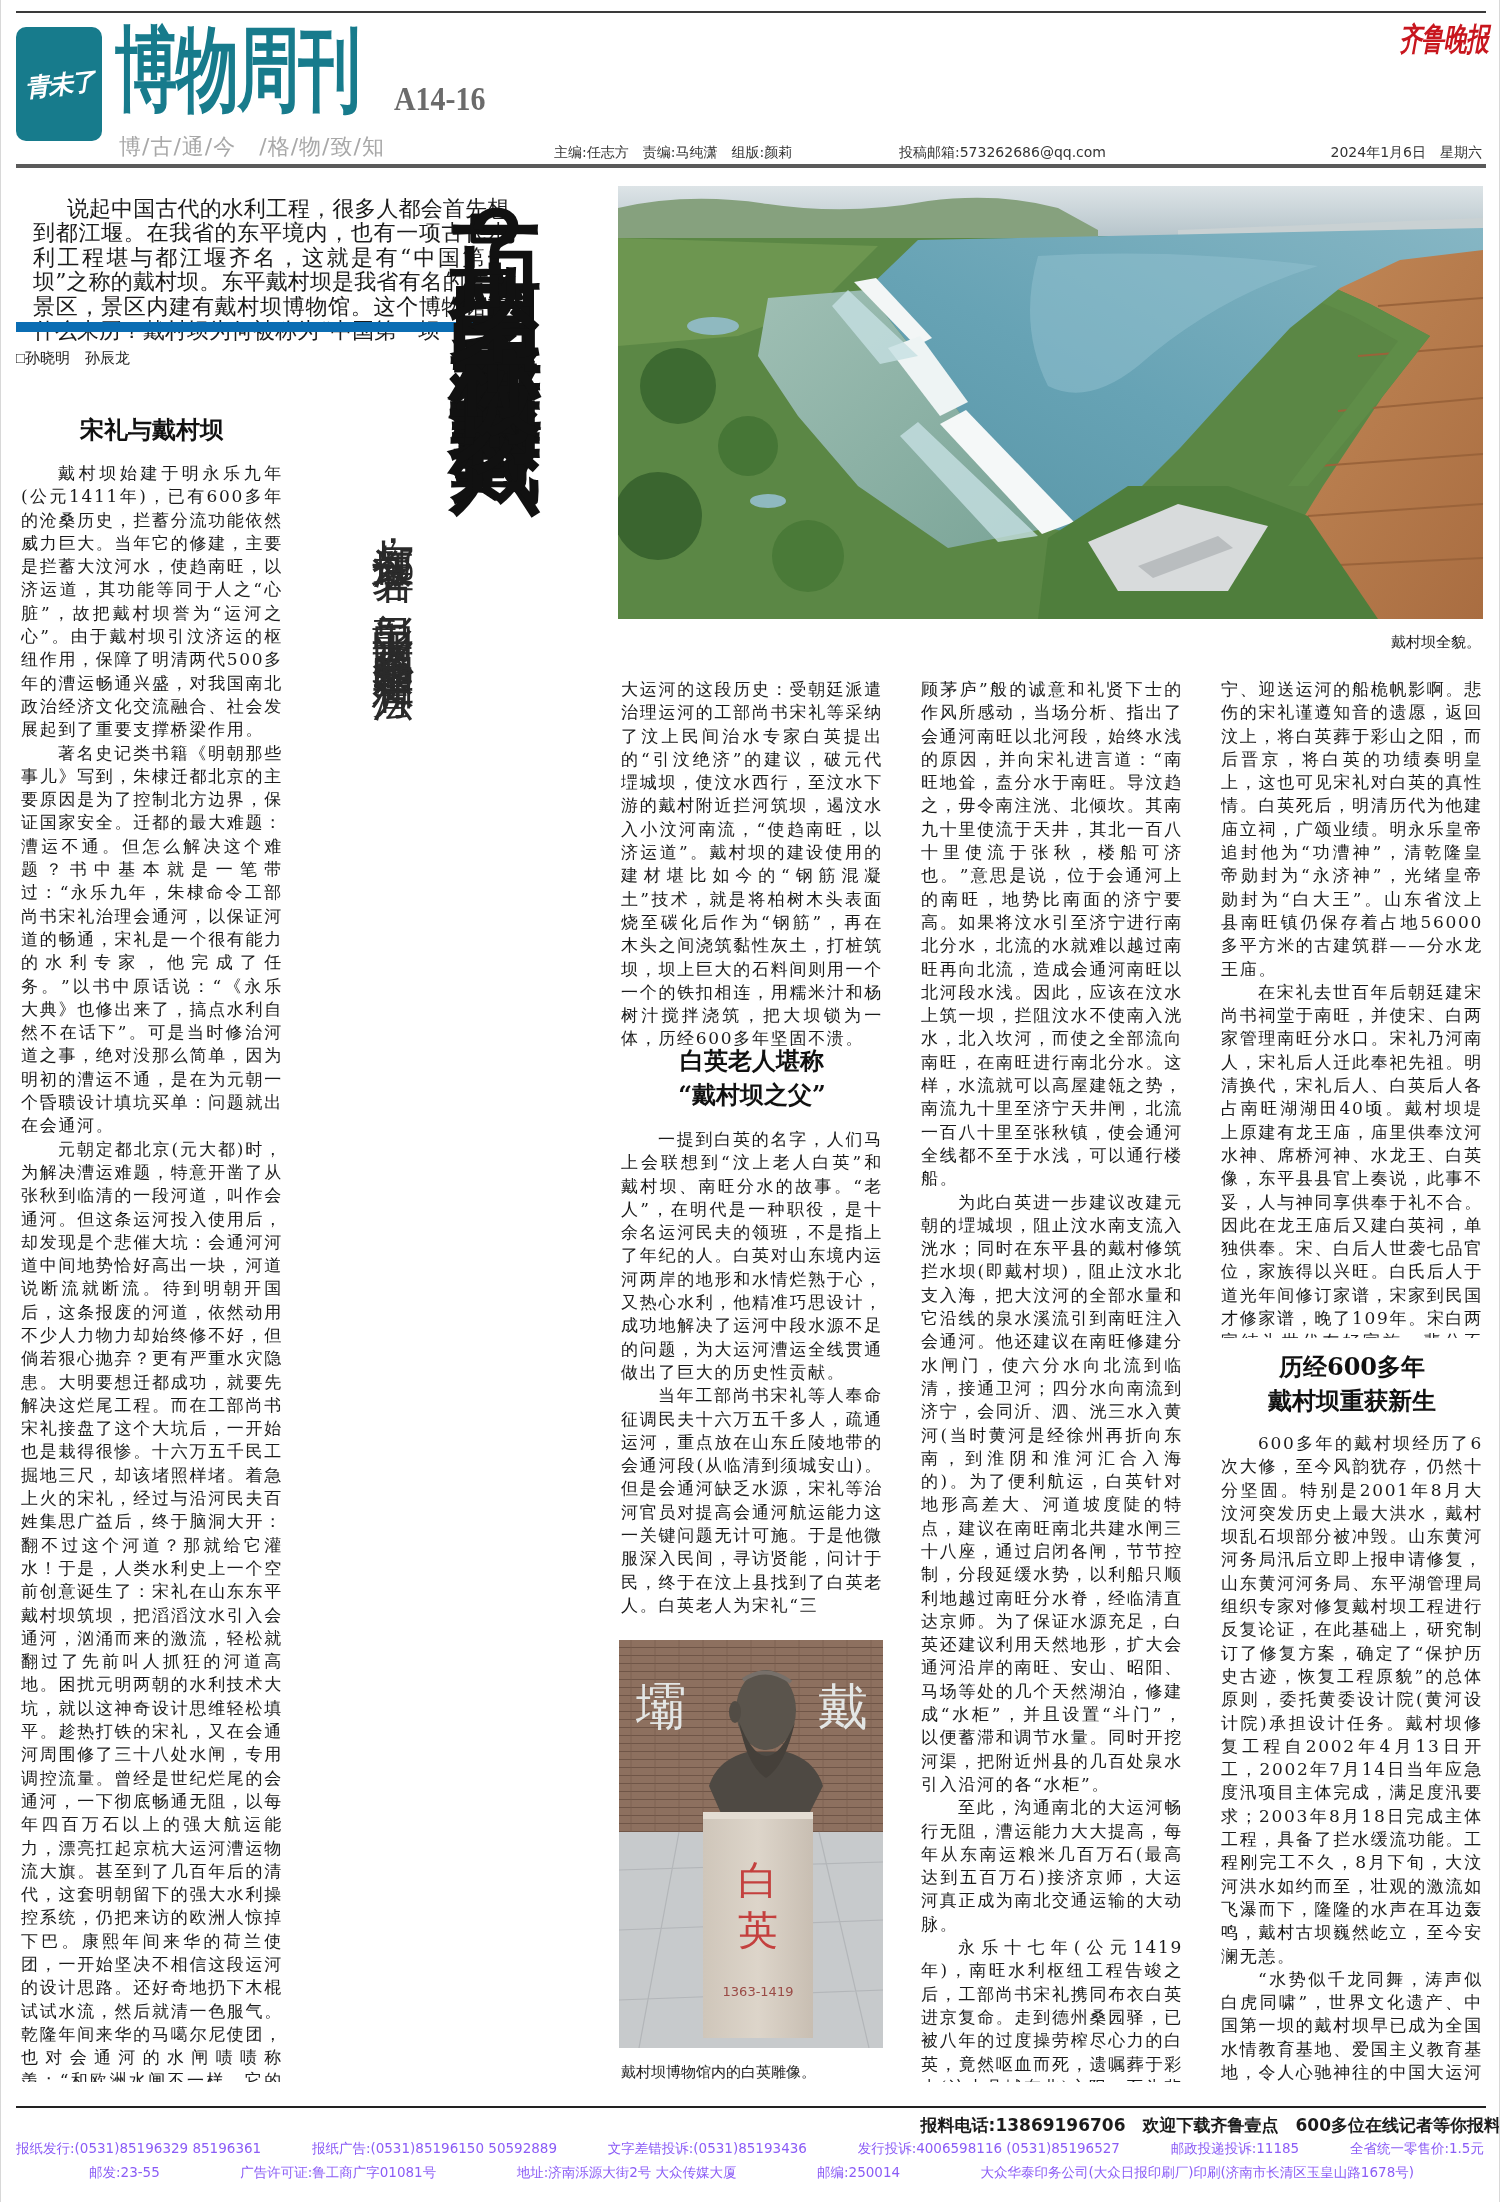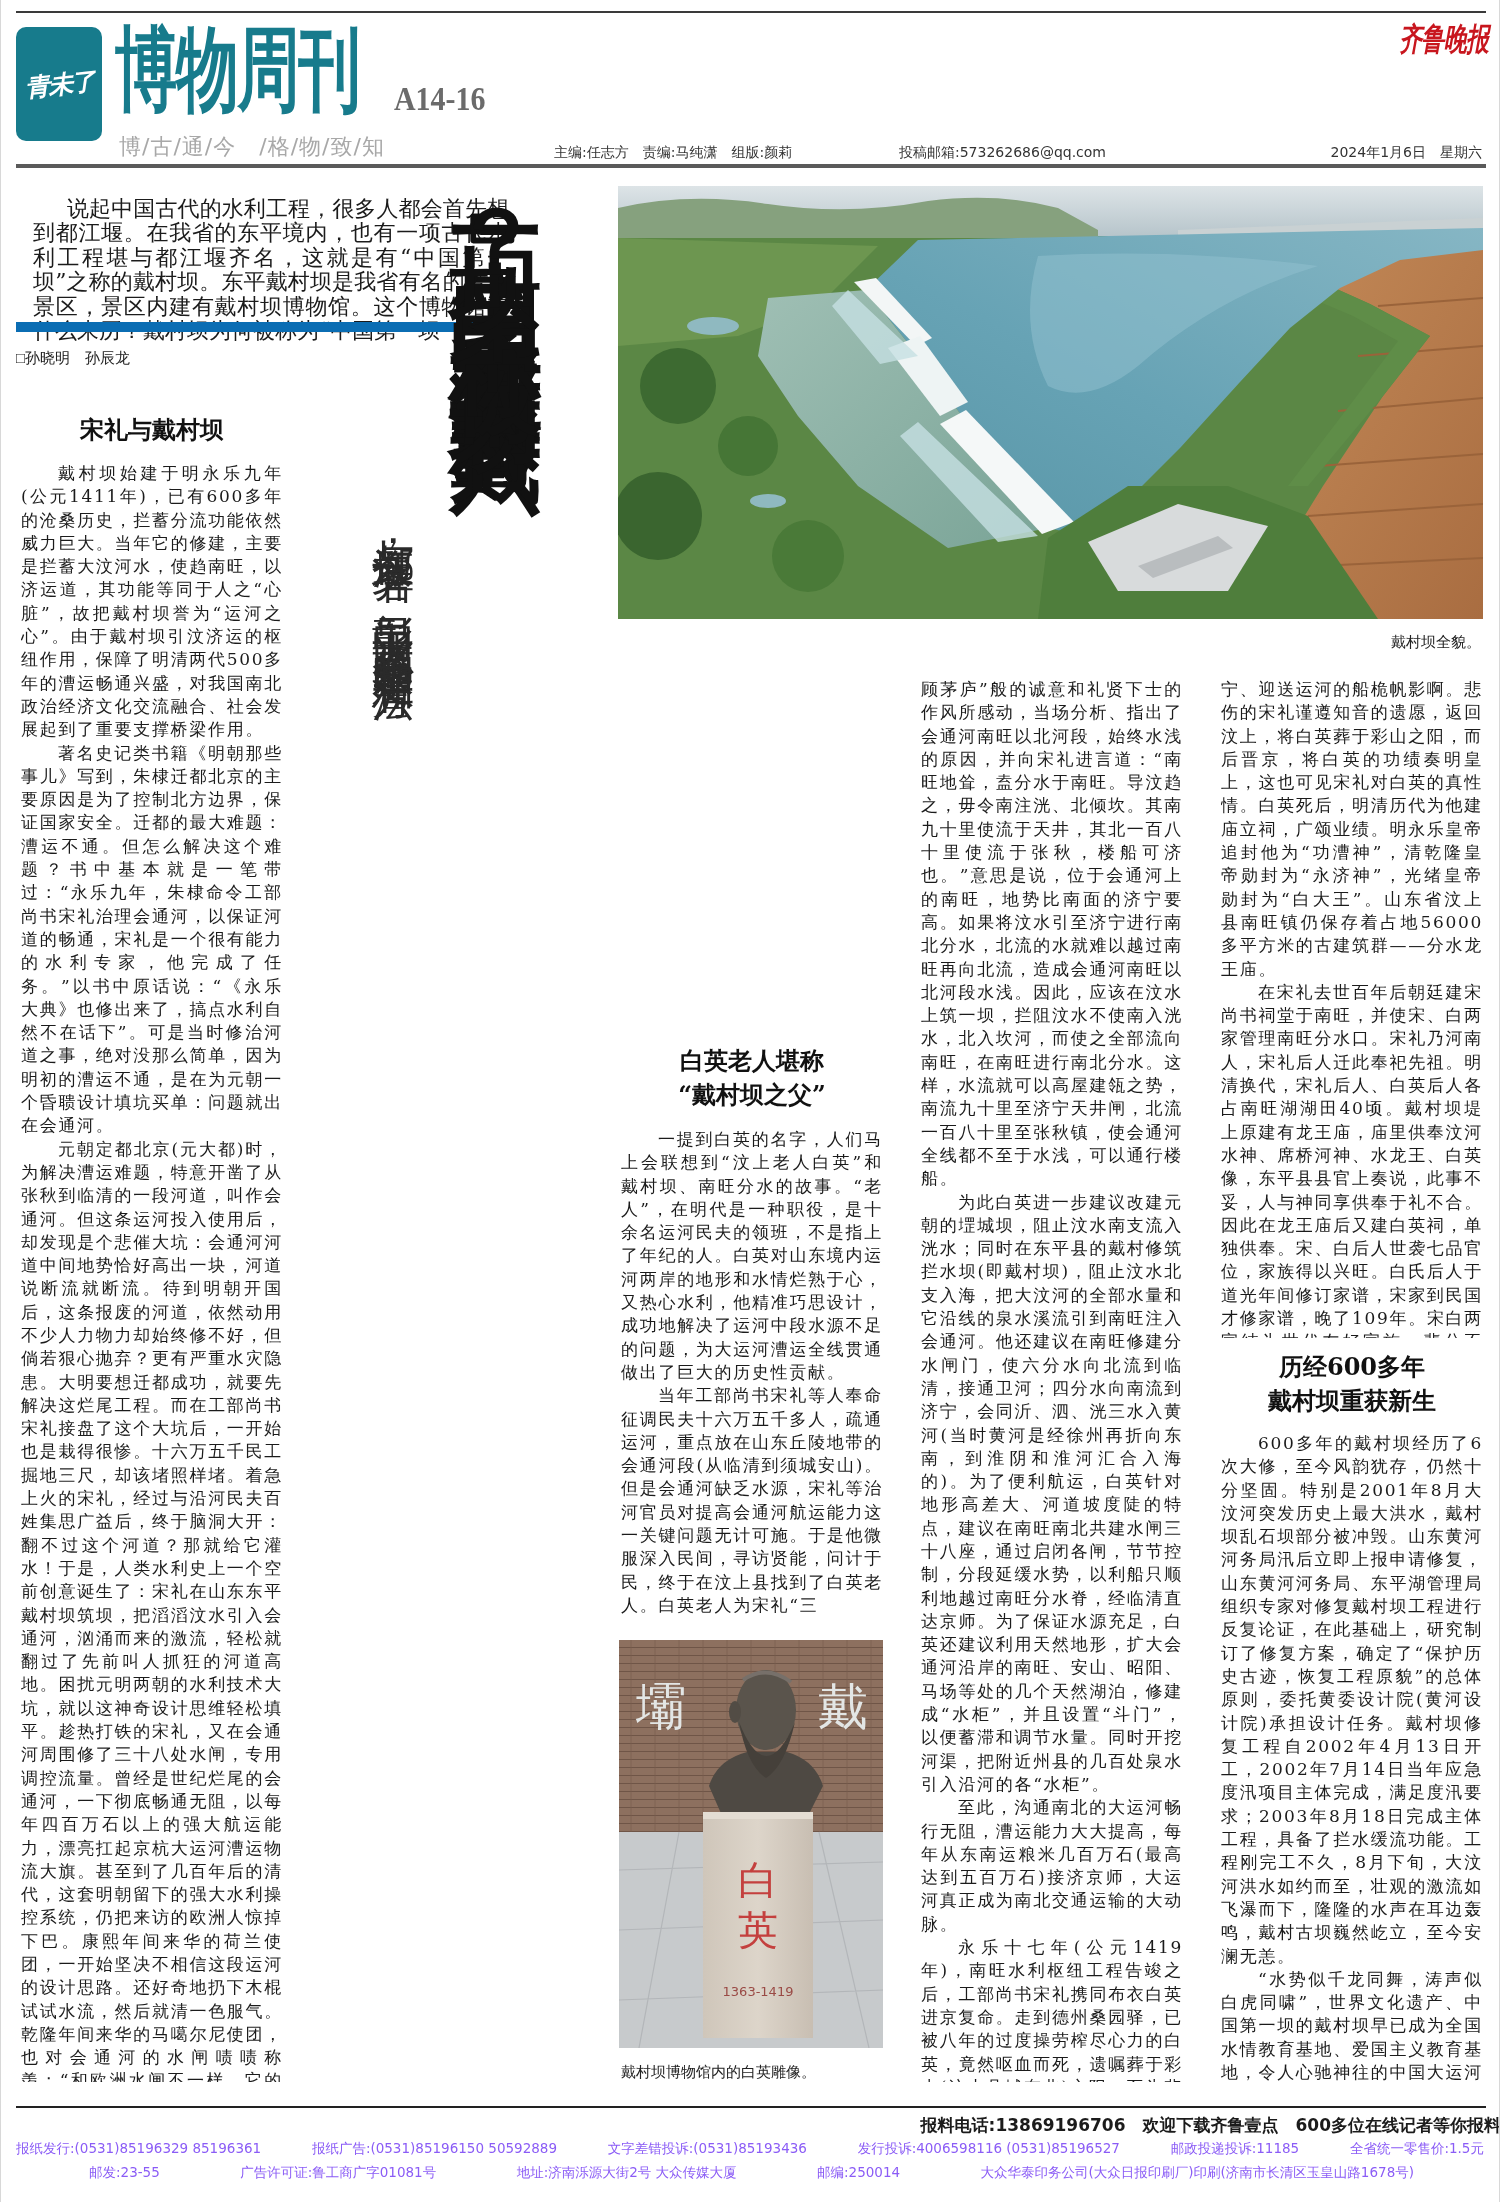--- a/index.html
+++ b/index.html
@@ -56,20 +56,23 @@
   <div class="abs subhead">与都江堰齐名，彰显中国古人高超的治水智慧和方法</div>
 
   <div class="abs col-head" style="left:20px;top:413px;width:262px">宋礼与戴村坝</div>
   <div class="abs col" style="left:20px;top:462px;width:262px;height:1620px">
     <p>戴村坝始建于明永乐九年(公元1411年)，已有600多年的沧桑历史，拦蓄分流功能依然威力巨大。当年它的修建，主要是拦蓄大汶河水，使趋南旺，以济运道，其功能等同于人之“心脏”，故把戴村坝誉为“运河之心”。由于戴村坝引汶济运的枢纽作用，保障了明清两代500多年的漕运畅通兴盛，对我国南北政治经济文化交流融合、社会发展起到了重要支撑桥梁作用。</p>
     <p>著名史记类书籍《明朝那些事儿》写到，朱棣迁都北京的主要原因是为了控制北方边界，保证国家安全。迁都的最大难题：漕运不通。但怎么解决这个难题？书中基本就是一笔带过：“永乐九年，朱棣命令工部尚书宋礼治理会通河，以保证河道的畅通，宋礼是一个很有能力的水利专家，他完成了任务。”以书中原话说：“《永乐大典》也修出来了，搞点水利自然不在话下”。可是当时修治河道之事，绝对没那么简单，因为明初的漕运不通，是在为元朝一个昏聩设计填坑买单：问题就出在会通河。</p>
     <p>元朝定都北京(元大都)时，为解决漕运难题，特意开凿了从张秋到临清的一段河道，叫作会通河。但这条运河投入使用后，却发现是个悲催大坑：会通河河道中间地势恰好高出一块，河道说断流就断流。待到明朝开国后，这条报废的河道，依然动用不少人力物力却始终修不好，但倘若狠心抛弃？更有严重水灾隐患。大明要想迁都成功，就要先解决这烂尾工程。而在工部尚书宋礼接盘了这个大坑后，一开始也是栽得很惨。十六万五千民工掘地三尺，却该堵照样堵。着急上火的宋礼，经过与沿河民夫百姓集思广益后，终于脑洞大开：翻不过这个河道？那就给它灌水！于是，人类水利史上一个空前创意诞生了：宋礼在山东东平戴村坝筑坝，把滔滔汶水引入会通河，汹涌而来的激流，轻松就翻过了先前叫人抓狂的河道高地。困扰元明两朝的水利技术大坑，就以这神奇设计思维轻松填平。趁热打铁的宋礼，又在会通河周围修了三十八处水闸，专用调控流量。曾经是世纪烂尾的会通河，一下彻底畅通无阻，以每年四百万石以上的强大航运能力，漂亮扛起京杭大运河漕运物流大旗。甚至到了几百年后的清代，这套明朝留下的强大水利操控系统，仍把来访的欧洲人惊掉下巴。康熙年间来华的荷兰使团，一开始坚决不相信这段运河的设计思路。还好奇地扔下木棍试试水流，然后就清一色服气。乾隆年间来华的马噶尔尼使团，也对会通河的水闸啧啧称羡：“和欧洲水闸不一样，它的水门构造非常简单，容易控制，修理起来也非常方便。”</p>
 
   </div>
 
+  <div class="abs col" style="left:620px;top:678px;width:262px;height:374px">
+    <p class="cont">大运河的这段历史：受朝廷派遣治理运河的工部尚书宋礼等采纳了汶上民间治水专家白英提出的“引汶绝济”的建议，破元代堽城坝，使汶水西行，至汶水下游的戴村附近拦河筑坝，遏汶水入小汶河南流，“使趋南旺，以济运道”。戴村坝的建设使用的建材堪比如今的“钢筋混凝土”技术，就是将柏树木头表面烧至碳化后作为“钢筋”，再在木头之间浇筑黏性灰土，打桩筑坝，坝上巨大的石料间则用一个一个的铁扣相连，用糯米汁和杨树汁搅拌浇筑，把大坝锁为一体，历经600多年坚固不溃。</p>
+  </div>
   <div class="abs col-head" style="left:620px;top:1044px;width:262px">
     <div>白英老人堪称</div>
     <div>“戴村坝之父”</div>
   </div>
   <div class="abs col" style="left:620px;top:1128px;width:262px;height:492px">
     <p>一提到白英的名字，人们马上会联想到“汶上老人白英”和戴村坝、南旺分水的故事。“老人”，在明代是一种职役，是十余名运河民夫的领班，不是指上了年纪的人。白英对山东境内运河两岸的地形和水情烂熟于心，又热心水利，他精准巧思设计，成功地解决了运河中段水源不足的问题，为大运河漕运全线贯通做出了巨大的历史性贡献。</p>
     <p>当年工部尚书宋礼等人奉命征调民夫十六万五千多人，疏通运河，重点放在山东丘陵地带的会通河段(从临清到须城安山)。但是会通河缺乏水源，宋礼等治河官员对提高会通河航运能力这一关键问题无计可施。于是他微服深入民间，寻访贤能，问计于民，终于在汶上县找到了白英老人。白英老人为宋礼“三</p>
   </div>
 
   <svg class="abs" style="left:618px;top:1640px;width:264px;height:408px" viewBox="0 0 264 408" preserveAspectRatio="none">

